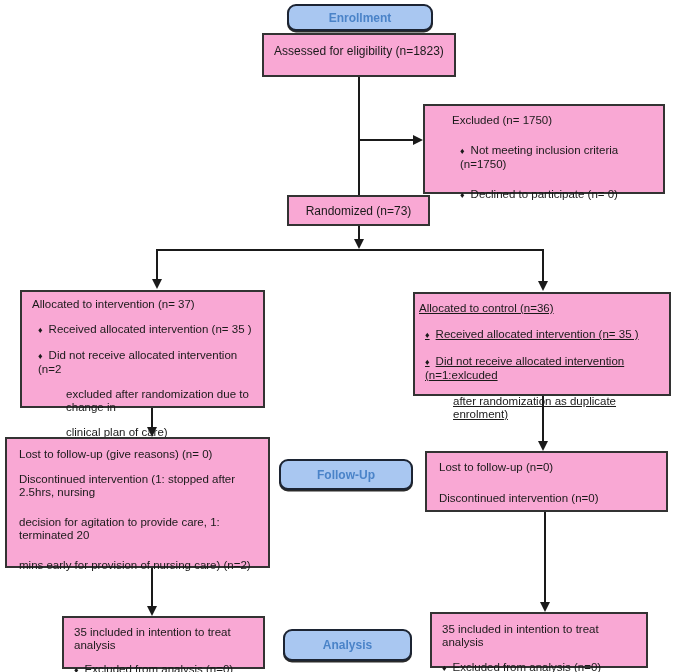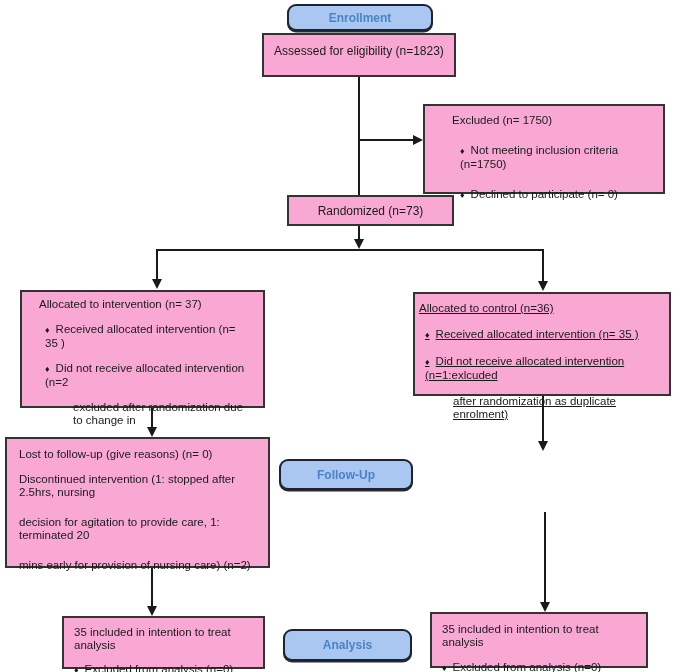--- a/index.html
+++ b/index.html
@@ -50,25 +50,25 @@
   <div class="fbox" style="left:423px;top:95px;width:242px;height:90px;padding:8px 27px;margin-top:9px;">
     <div class="row title">Excluded (n= 1750)</div>
     <div class="row" style="margin-top:17px;padding-left:8px;">
       <span class="bullet-glyph">♦</span><span>Not meeting inclusion criteria (n=1750)</span>
     </div>
     <div class="row" style="margin-top:17px;padding-left:8px;">
       <span class="bullet-glyph">♦</span><span>Declined to participate (n= 0)</span>
     </div>
   </div>
 
-  <div class="fbox center" style="left:287px;top:195px;width:167px;height:31px;padding-top:8px;font-size:12px;">
+  <div class="fbox center" style="left:287px;top:195px;width:143px;height:31px;padding-top:8px;font-size:12px;">
     <span>Randomized (n=73)</span>
   </div>
 
-  <div class="fbox" style="left:20px;top:290px;width:245px;height:118px;padding:6px 17px;">
+  <div class="fbox" style="left:20px;top:290px;width:245px;height:118px;padding:6px 10px;">
     <div class="row title">Allocated to intervention (n= 37)</div>
     <div class="row" style="margin-top:12px;padding-left:6px;">
       <span class="bullet-glyph">♦</span><span>Received allocated intervention (n= 35 )</span>
     </div>
     <div class="row" style="margin-top:12px;padding-left:6px;">
       <span class="bullet-glyph">♦</span><span>Did not receive allocated intervention (n=2</span>
     </div>
     <div class="row" style="margin-top:12px;padding-left:34px;">excluded after randomization due to change in</div>
     <div class="row" style="margin-top:12px;padding-left:34px;">clinical plan of care)</div>
   </div>
@@ -84,20 +84,24 @@
     <div class="row" style="margin-top:13px;padding-left:34px;">after randomization as duplicate enrolment)</div>
   </div>
 
   <div class="fbox" style="left:5px;top:437px;width:265px;height:131px;padding:9px 12px;">
     <div class="row title">Lost to follow-up (give reasons) (n= 0)</div>
     <div class="row" style="margin-top:12px;">Discontinued intervention (1: stopped after 2.5hrs, nursing</div>
     <div class="row" style="margin-top:17px;">decision for agitation to provide care, 1: terminated 20</div>
     <div class="row" style="margin-top:17px;">mins early for provision of nursing care) (n=2)</div>
   </div>
 
+  <div class="fbox" style="left:425px;top:451px;width:243px;height:61px;padding:8px 12px;">
+    <div class="row title">Lost to follow-up (n=0)</div>
+    <div class="row" style="margin-top:18px;">Discontinued intervention (n=0)</div>
+  </div>
 
   <div class="fbox" style="left:62px;top:616px;width:203px;height:53px;padding:8px 10px;">
     <div class="row title">35 included in intention to treat analysis</div>
     <div class="row" style="margin-top:11px;">
       <span class="bullet-glyph">♦</span><span>Excluded from analysis (n=0)</span>
     </div>
   </div>
 
   <div class="fbox" style="left:430px;top:612px;width:218px;height:56px;padding:9px 10px;">
     <div class="row title">35 included in intention to treat analysis</div>

